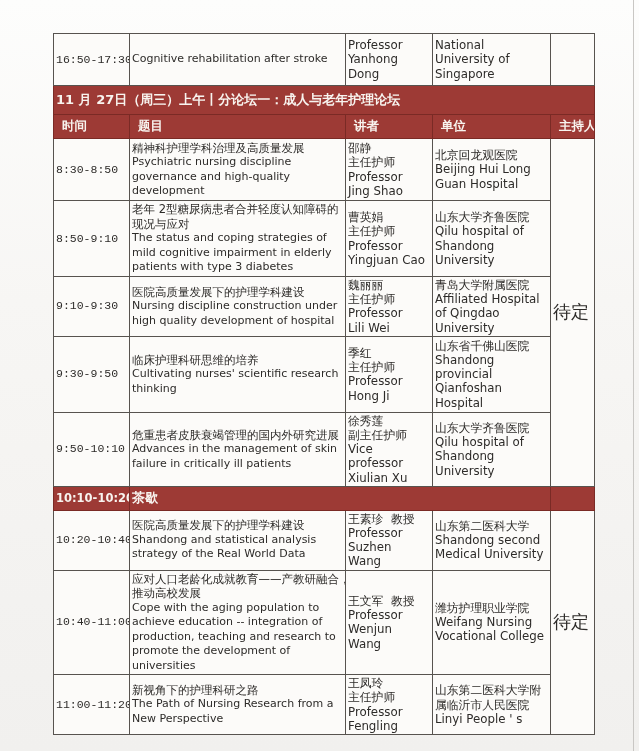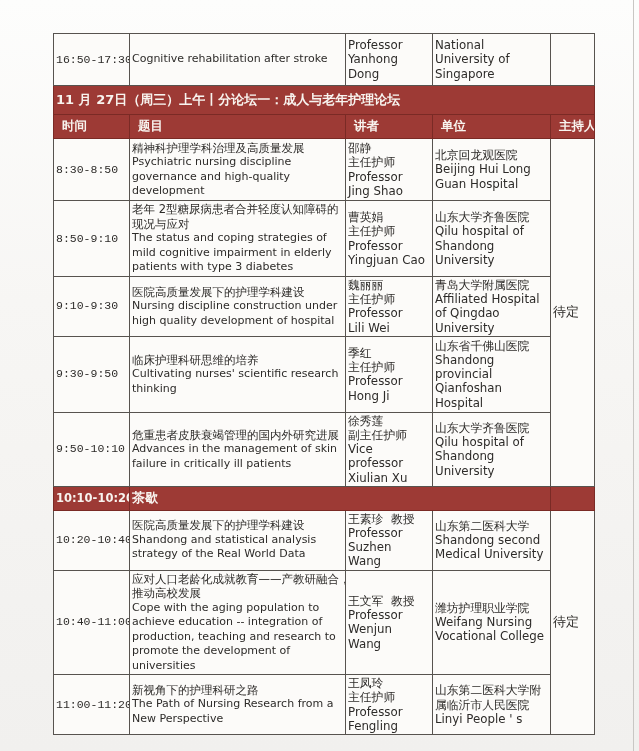--- a/index.html
+++ b/index.html
@@ -20,21 +20,21 @@
   col.c-unit{width:118px;}
   col.c-host{width:44px;}
   td{
     border:1px solid #57534f;vertical-align:middle;text-align:left;
     color:#2d2b29;padding:1px 2px;overflow:hidden;
   }
   .time{font-size:11.5px;line-height:14px;white-space:pre;font-family:Liberation Mono, monospace;}
   .zh{font-weight:normal;font-size:11.5px;line-height:14.5px;white-space:pre;}
   .en{font-size:11px;line-height:14.5px;white-space:pre;}
   .speaker,.unit{font-size:11.8px;line-height:14.2px;white-space:pre;}
-  .host{font-size:13px;}
+  .host{font-size:18px;}
   .redcell{
     background:#9d3a35;border-color:#7a2a25;color:#f8f4ef;
     font-weight:bold;font-size:13px;white-space:pre;
   }
   .redcell.small{font-size:12.5px;padding-left:8px;}
   .redcell.time-b{font-size:11.5px;}
 </style>
 </head>
 <body>
 

